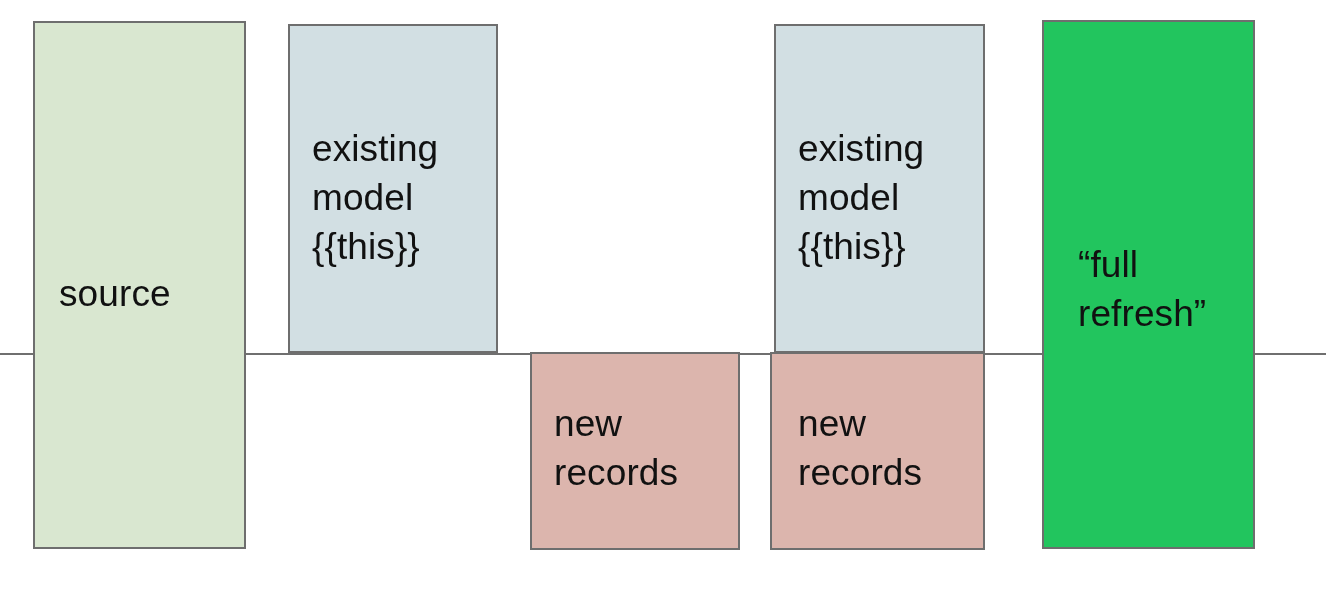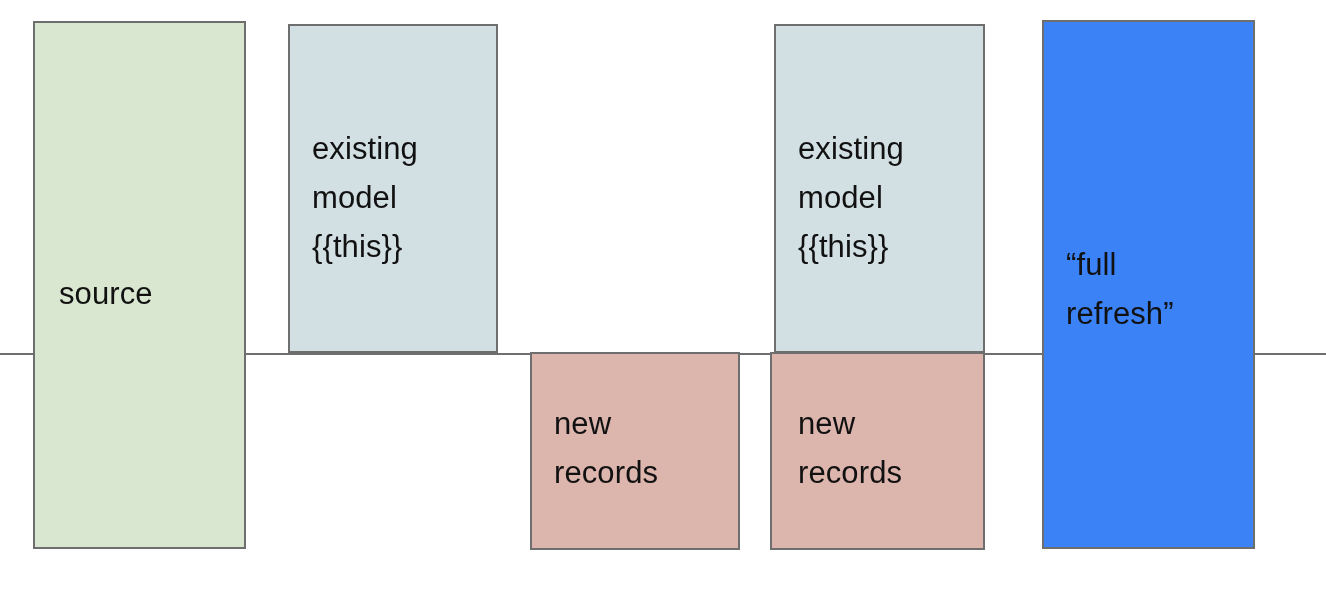--- a/index.html
+++ b/index.html
@@ -25,21 +25,21 @@
   .box {
     position: absolute;
     box-sizing: border-box;
     border: 2px solid #6e6e6e;
     display: flex;
     flex-direction: column;
     justify-content: flex-start;
     align-items: flex-start;
   }
   .box-label {
-    font-size: 31px;
+    font-size: 37px;
     line-height: 49px;
     color: #111111;
     letter-spacing: 0.1px;
     white-space: pre-line;
     text-align: left;
   }
   
   #box-source        { left: 33px;   top: 21px;  width: 213px; height: 528px; background: #d9e7d0; }
   #box-source .box-label        { margin: 246px 8px 0 24px; }
 
@@ -48,21 +48,21 @@
 
   #box-new-records-1 { left: 530px;  top: 352px; width: 210px; height: 198px; background: #dcb5ad; }
   #box-new-records-1 .box-label { margin: 45px 0 0 22px; }
 
   #box-existing-model-2 { left: 774px; top: 24px;  width: 211px; height: 329px; background: #d2dfe3; }
   #box-existing-model-2 .box-label { margin: 98px 0 0 22px; }
 
   #box-new-records-2 { left: 770px;  top: 352px; width: 215px; height: 198px; background: #dcb5ad; }
   #box-new-records-2 .box-label { margin: 45px 0 0 26px; }
 
-  #box-full-refresh  { left: 1042px; top: 20px;  width: 213px; height: 529px; background: #3b82f6; }
+  #box-full-refresh  { left: 1042px; top: 20px;  width: 213px; height: 529px; background: #22c55e; padding-left: 12px; }
   #box-full-refresh .box-label  { margin: 218px 0 0 22px; }
 </style>
 </head>
 <body>
 
 <div id="canvas">
 
   <div class="axis-line" style="top:353px;"></div>
 
   <div class="box" id="box-source">

